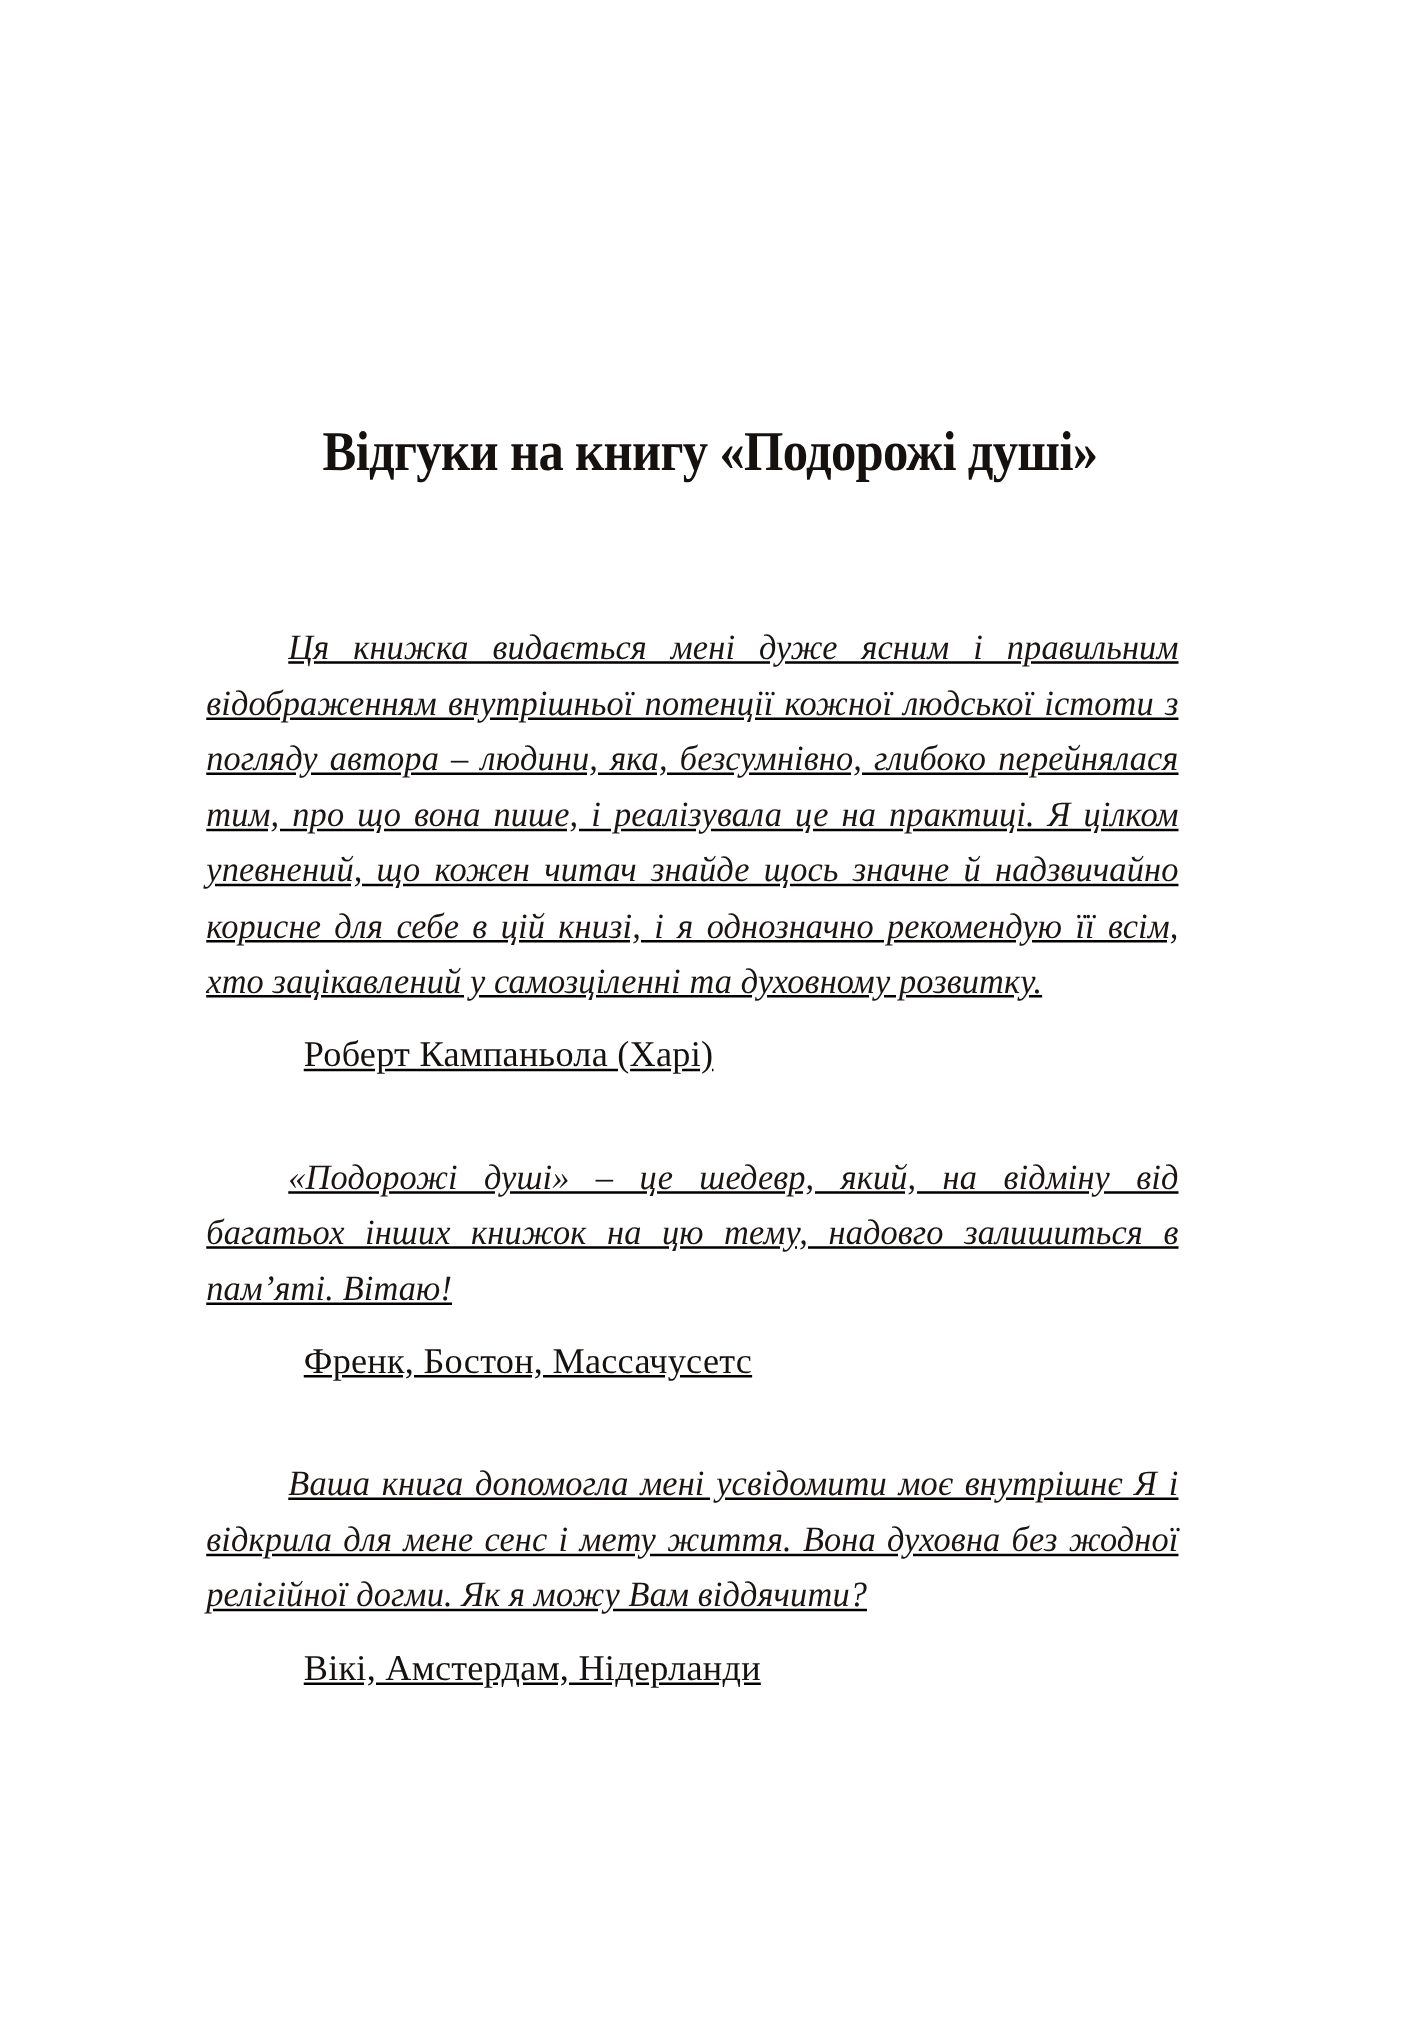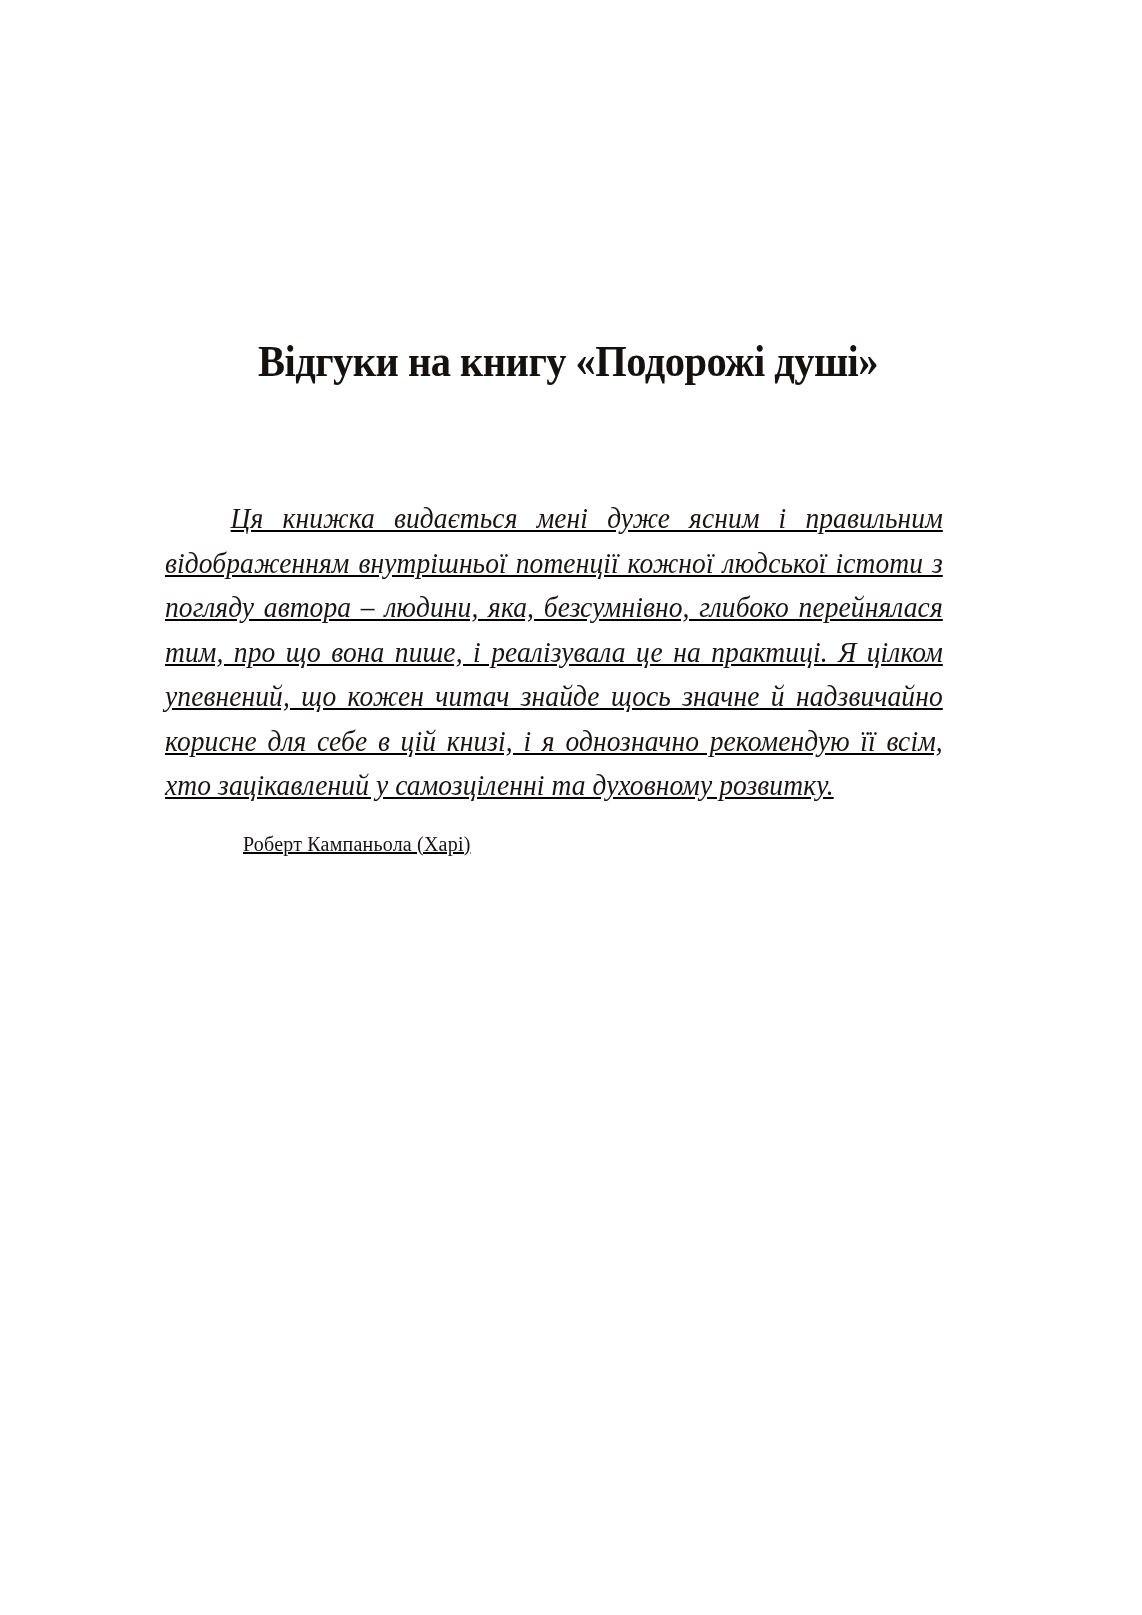--- a/index.html
+++ b/index.html
@@ -75,21 +75,21 @@
 
   .quote.no-justify-last {
     text-align-last: left;
   }
 
   .attribution {
     margin: 14px 0 0 0;
     padding-left: 78px;
     font-family: "Liberation Serif", "DejaVu Serif", serif;
     font-style: normal;
-    font-size: 20px;
+    font-size: 29px;
     line-height: 42px;
     color: #15110f;
     letter-spacing: 0.2px;
   }
 
   .folio {
     position: absolute;
     left: 0;
     top: 1482px;
     width: 1142px;
@@ -109,20 +109,28 @@
 
     <h1 class="page-title">Відгуки на книгу «Подорожі душі»</h1>
 
     <div class="testimonials">
 
       <div class="testimonial">
         <p class="quote">Ця книжка видається мені дуже ясним і правильним відображенням внутрішньої потенції кожної людської істоти з погляду автора – людини, яка, безсумнівно, глибоко перейнялася тим, про що вона пише, і реалізувала це на практиці. Я цілком упевнений, що кожен читач знайде щось значне й надзвичайно корисне для себе в цій книзі, і я однозначно рекомендую її всім, хто зацікавлений у самозціленні та духовному розвитку.</p>
         <p class="attribution">Роберт Кампаньола (Харі)</p>
       </div>
 
+      <div class="testimonial">
+        <p class="quote no-justify-last">«Подорожі душі» – це шедевр, який, на відміну від багатьох інших книжок на цю тему, надовго залишиться в пам’яті. Вітаю!</p>
+        <p class="attribution">Френк, Бостон, Массачусетс</p>
+      </div>
 
+      <div class="testimonial">
+        <p class="quote no-justify-last">Ваша книга допомогла мені усвідомити моє внутрішнє Я і відкрила для мене сенс і мету життя. Вона духовна без жодної релігійної догми. Як я можу Вам віддячити?</p>
+        <p class="attribution">Вікі, Амстердам, Нідерланди</p>
+      </div>
 
     </div>
   </div>
 
   <div class="folio">5</div>
 
 </div>
 
 </body></html>

